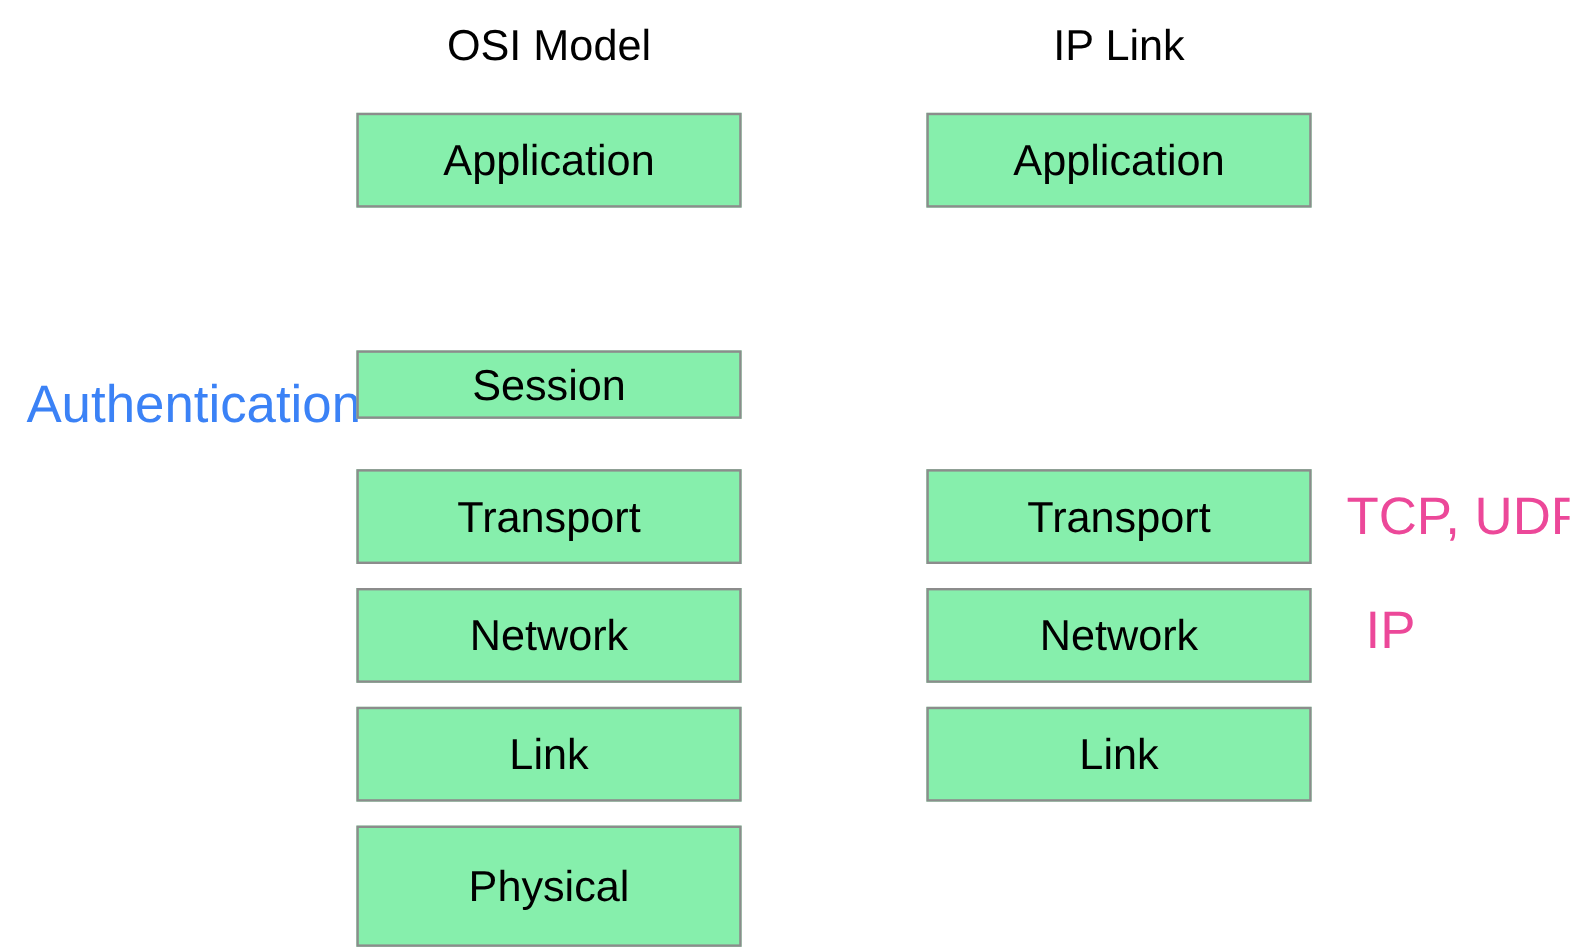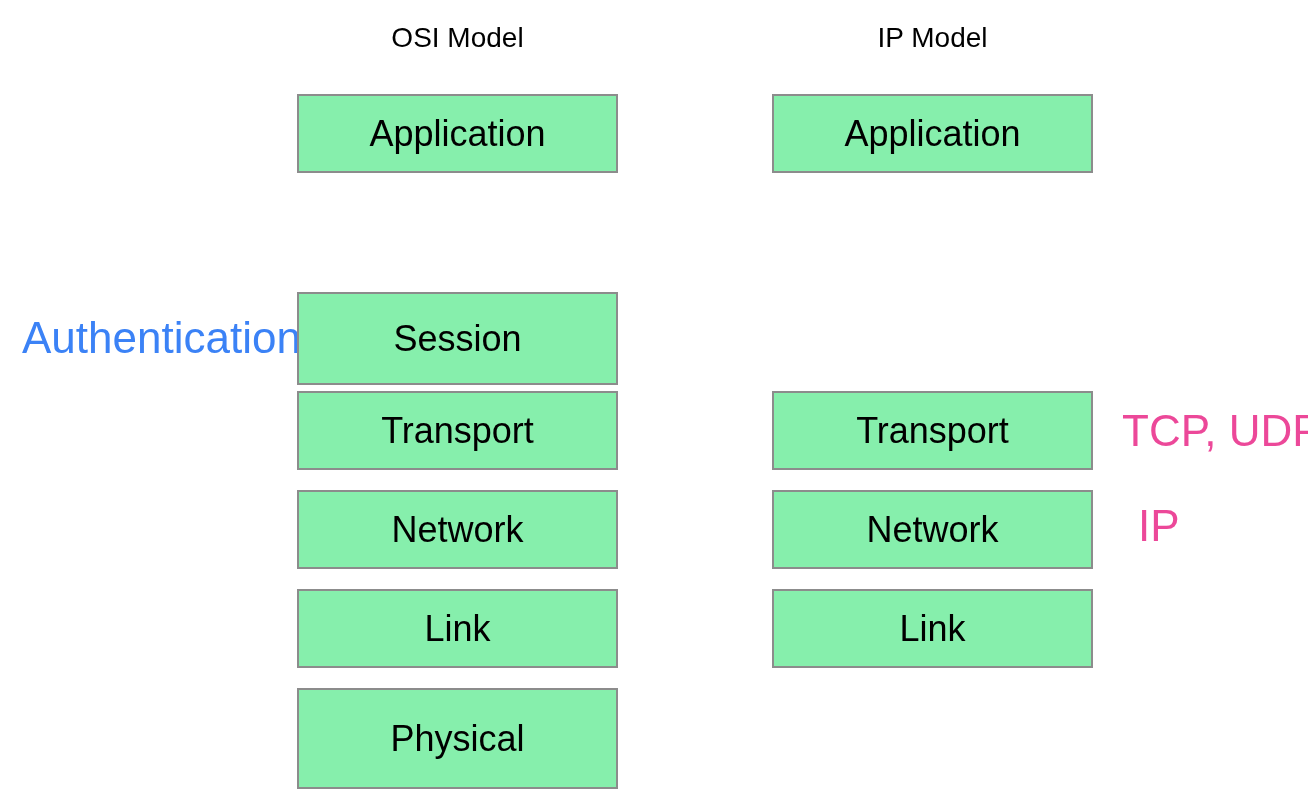--- a/index.html
+++ b/index.html
@@ -14,21 +14,21 @@
     color: #000000;
     overflow: hidden;
   }
   #canvas {
     position: relative;
     width: 1308px;
     height: 792px;
   }
   .col-header {
     position: absolute;
-    font-size: 28px;
+    font-size: 36px;
     line-height: 36px;
     color: #000000;
     white-space: nowrap;
     text-align: center;
   }
   .layer-box {
     position: absolute;
     box-sizing: border-box;
     border: 2px solid #8c8c8c;
     background: #86efac;
@@ -57,30 +57,30 @@
     white-space: nowrap;
   }
 </style>
 </head>
 <body>
 
 <div id="canvas">
 
   <div class="col-header" style="left:297px; top:20px; width:321px;">OSI Model</div>
 
-  <div class="col-header" style="left:772px; top:20px; width:321px;">IP Model</div>
+  <div class="col-header" style="left:772px; top:20px; width:321px;">IP Link</div>
 
   <div class="left-note" style="left:22px; top:320px;">Authentication</div>
 
   <div class="layer-box" style="left:297px; top:94px; width:321px; height:79px;">
     <span class="layer-label">Application</span>
   </div>
 
 
-  <div class="layer-box" style="left:297px; top:292px; width:321px; height:93px;">
+  <div class="layer-box" style="left:297px; top:292px; width:321px; height:57px;">
     <span class="layer-label">Session</span>
   </div>
 
   <div class="layer-box" style="left:297px; top:391px; width:321px; height:79px;">
     <span class="layer-label">Transport</span>
   </div>
 
   <div class="layer-box" style="left:297px; top:490px; width:321px; height:79px;">
     <span class="layer-label">Network</span>
   </div>

